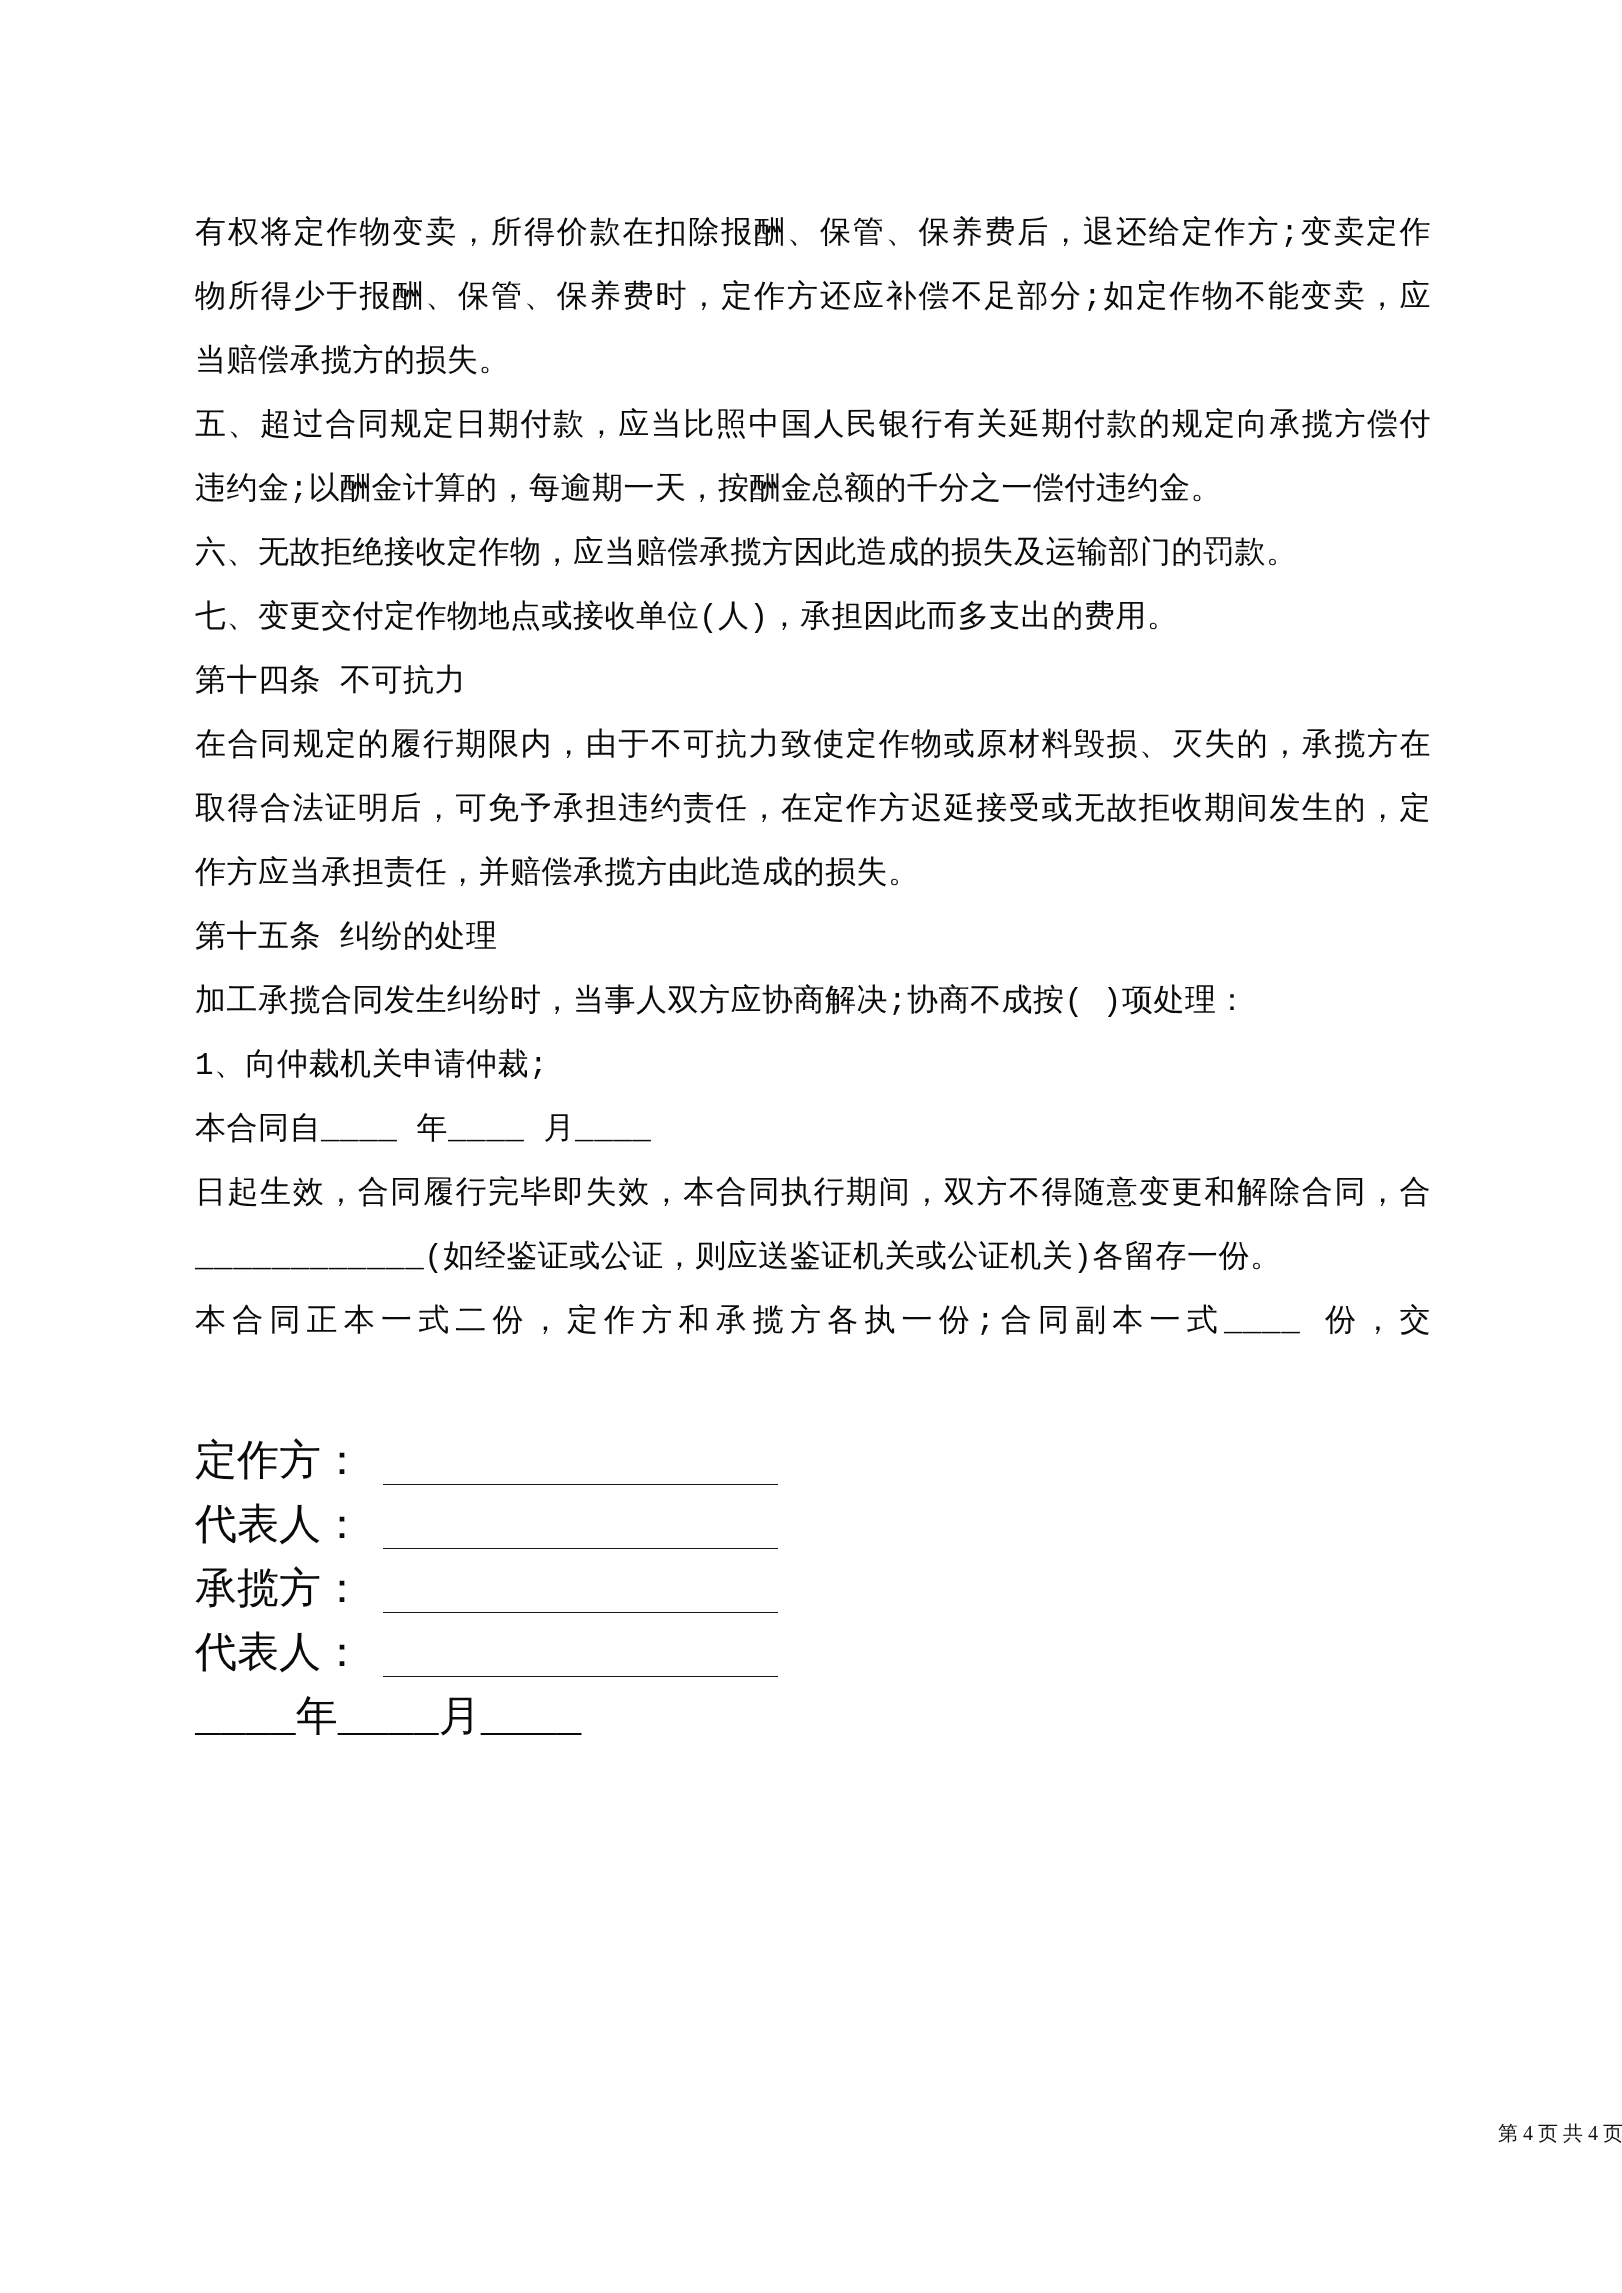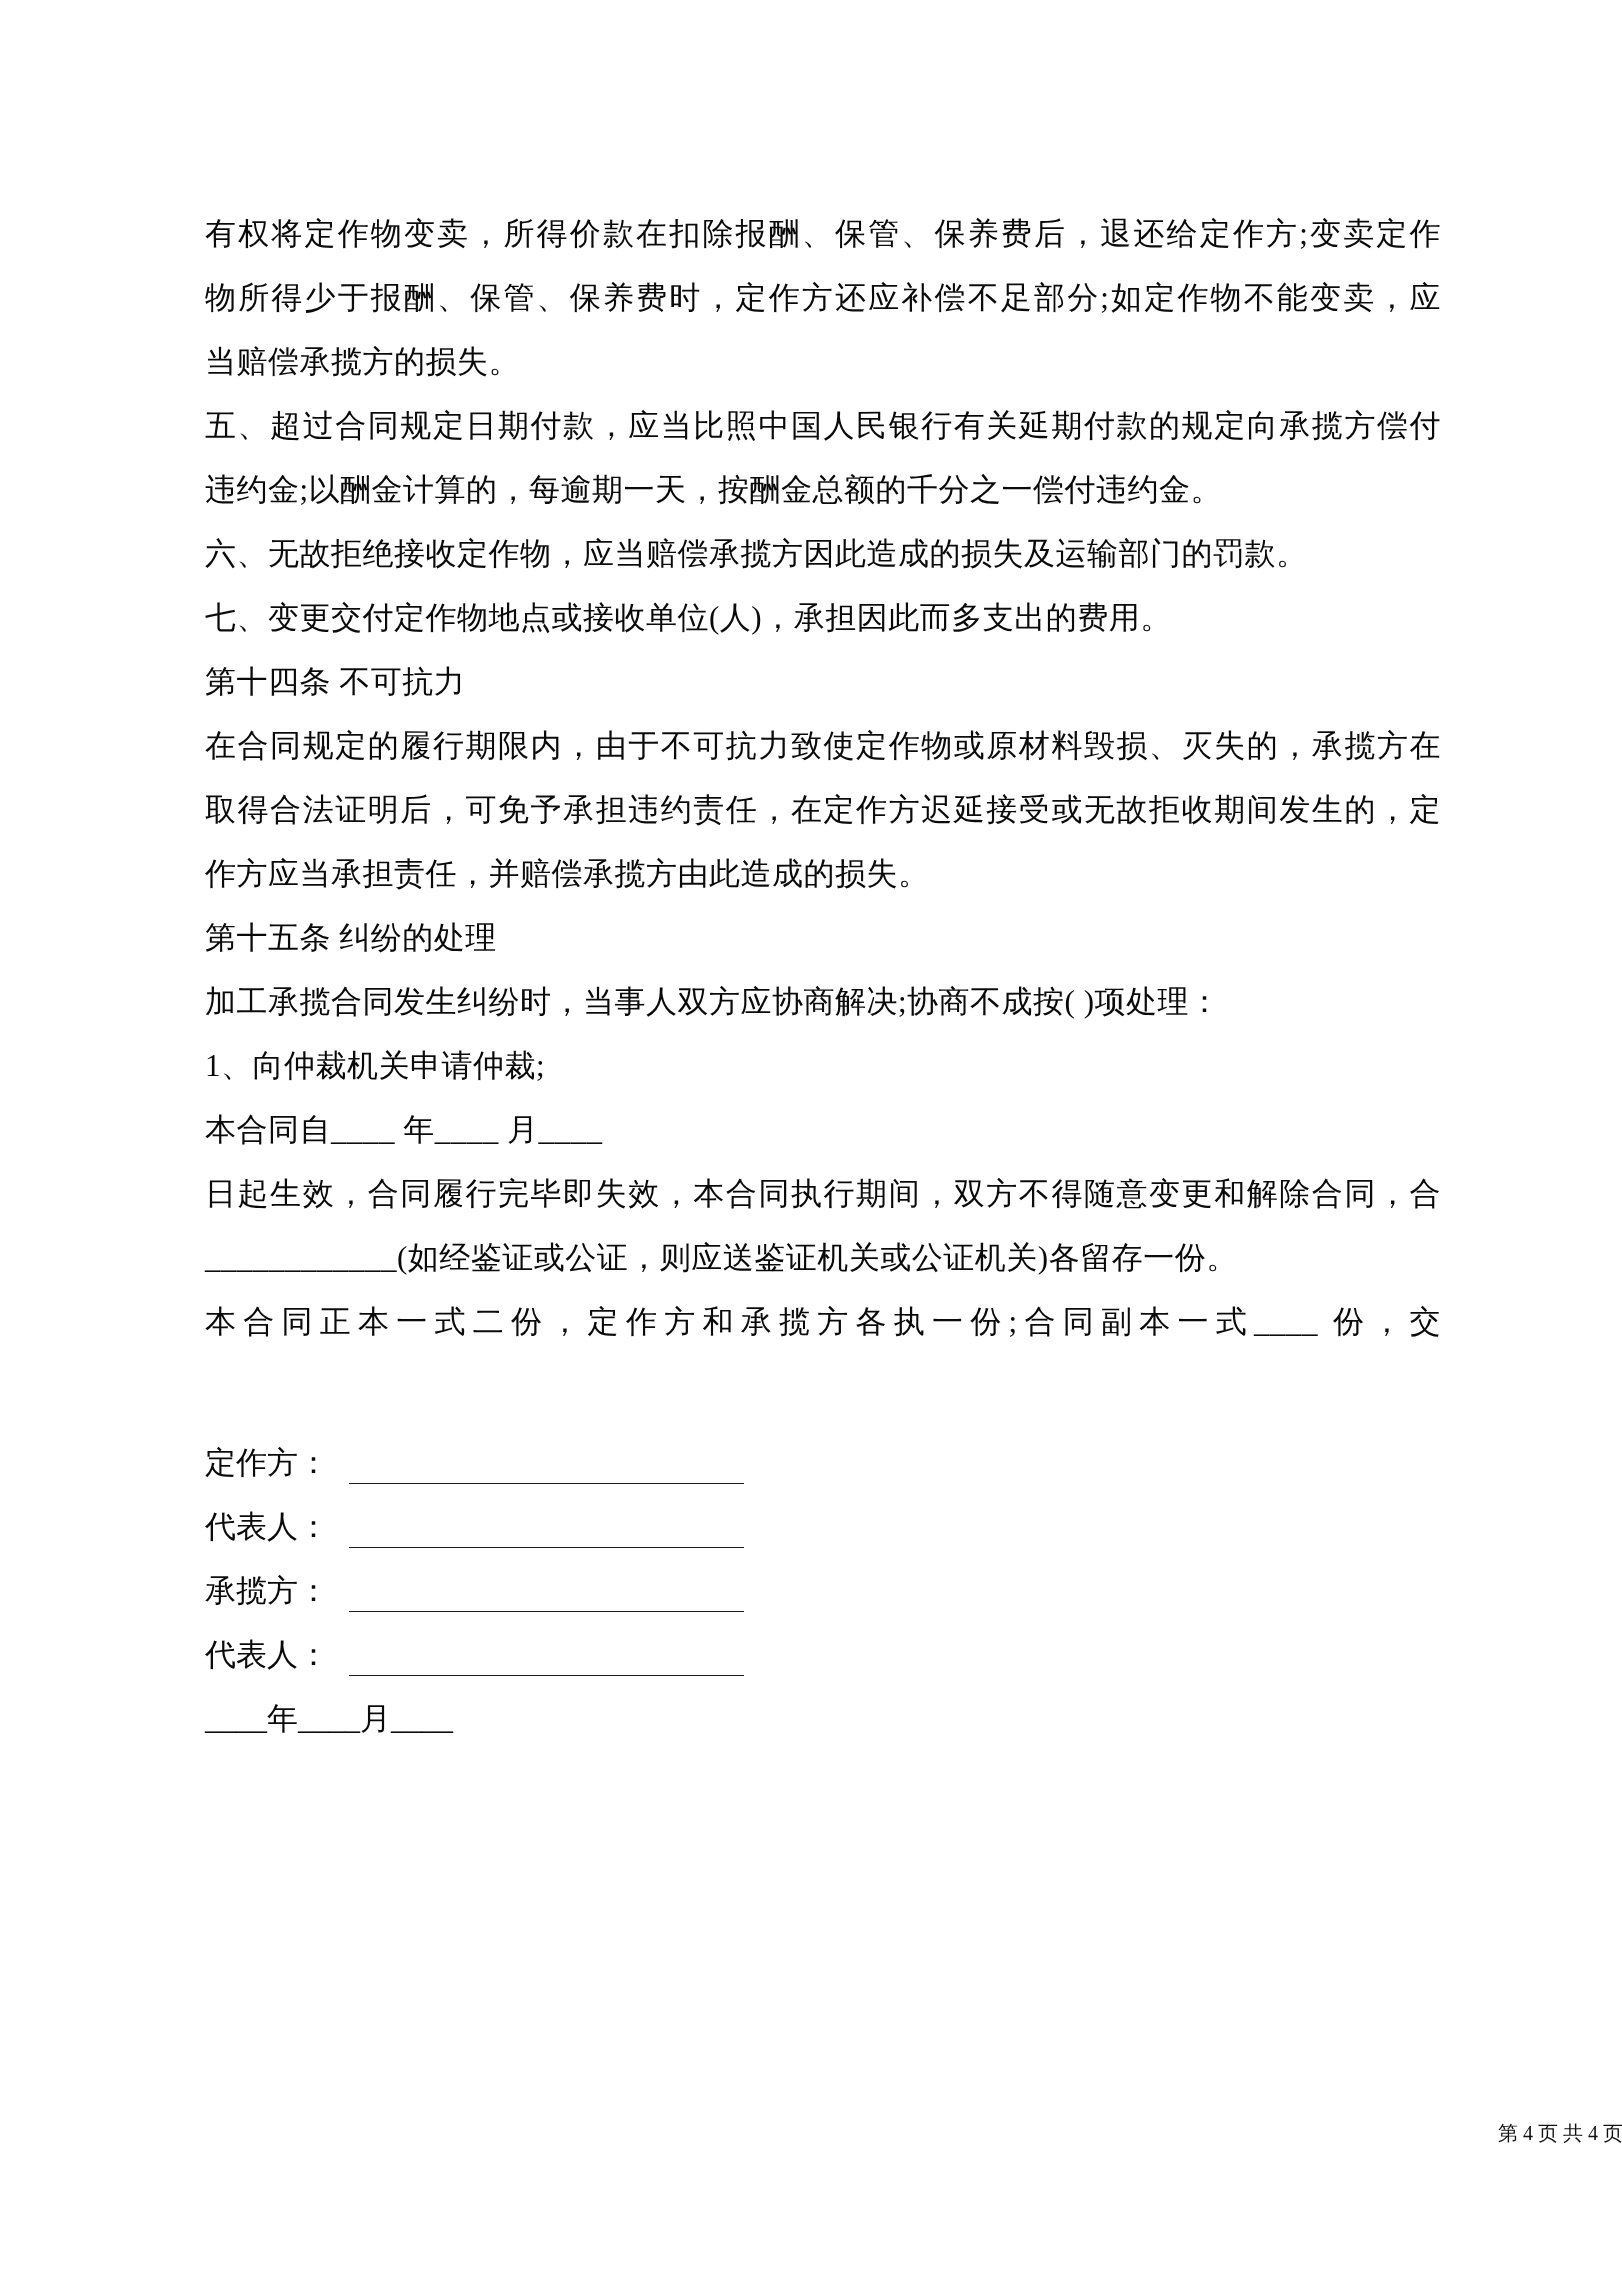--- a/index.html
+++ b/index.html
@@ -11,42 +11,43 @@
     position: relative;
     width: 1623px;
     height: 2294px;
     background: #ffffff;
     font-family: "Liberation Serif", "DejaVu Serif", serif;
     color: #0a0a0a;
     overflow: hidden;
   }
   .content {
     position: absolute;
-    left: 205px;
+    left: 195px;
     top: 202px;
     width: 1236px;
+    font-family: Liberation Mono, monospace;
   }
   .bline {
     font-size: 31px;
     line-height: 64px;
     height: 64px;
     white-space: pre-wrap;
     text-align: left;
     letter-spacing: 0.5px;
   }
   .bline.j {
     text-align: justify;
     text-align-last: justify;
     text-justify: inter-character;
   }
   .sig-block {
     margin-top: 77px;
   }
   .srow {
-    font-size: 31px;
+    font-size: 42px;
     line-height: 64px;
     height: 64px;
     white-space: pre;
   }
   .sline {
     display: inline-block;
     width: 395px;
     height: 18px;
     margin-left: 20px;
     border-bottom: 1.8px solid #1a1a1a;

